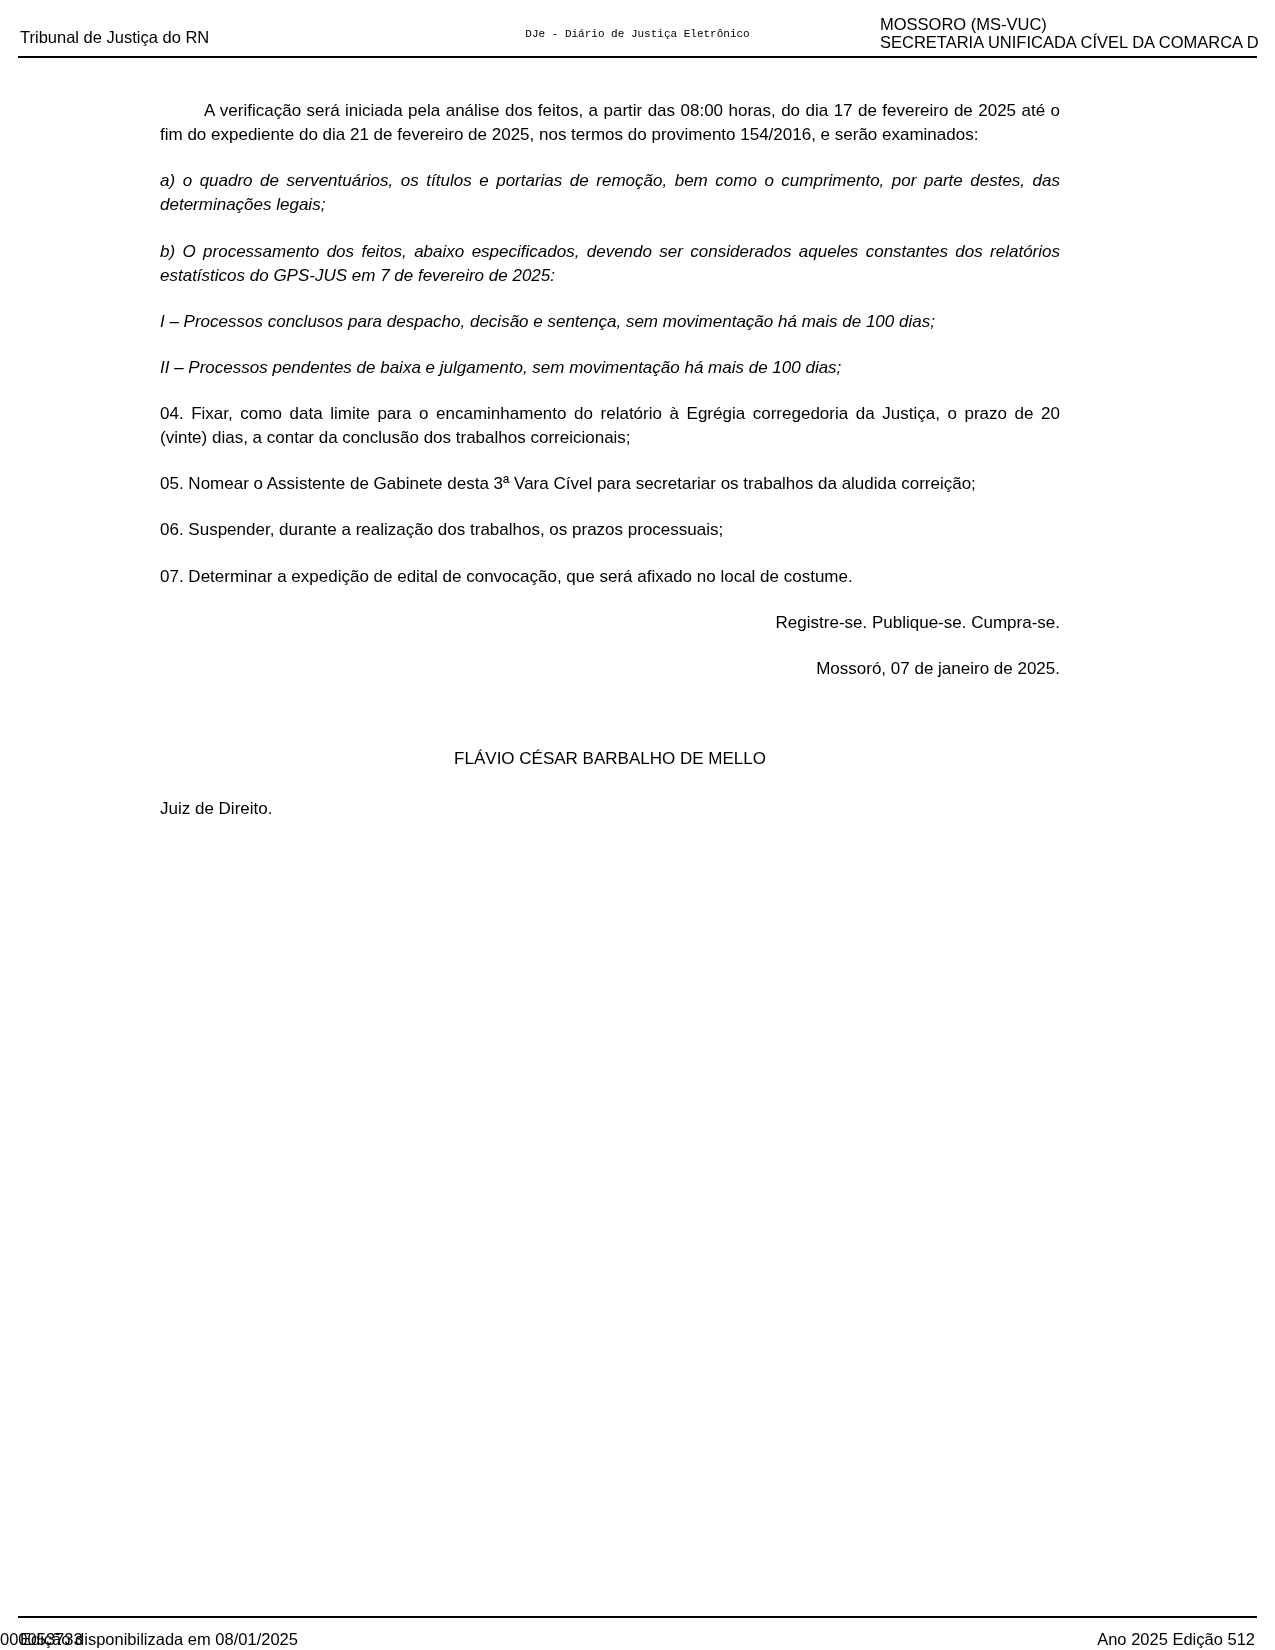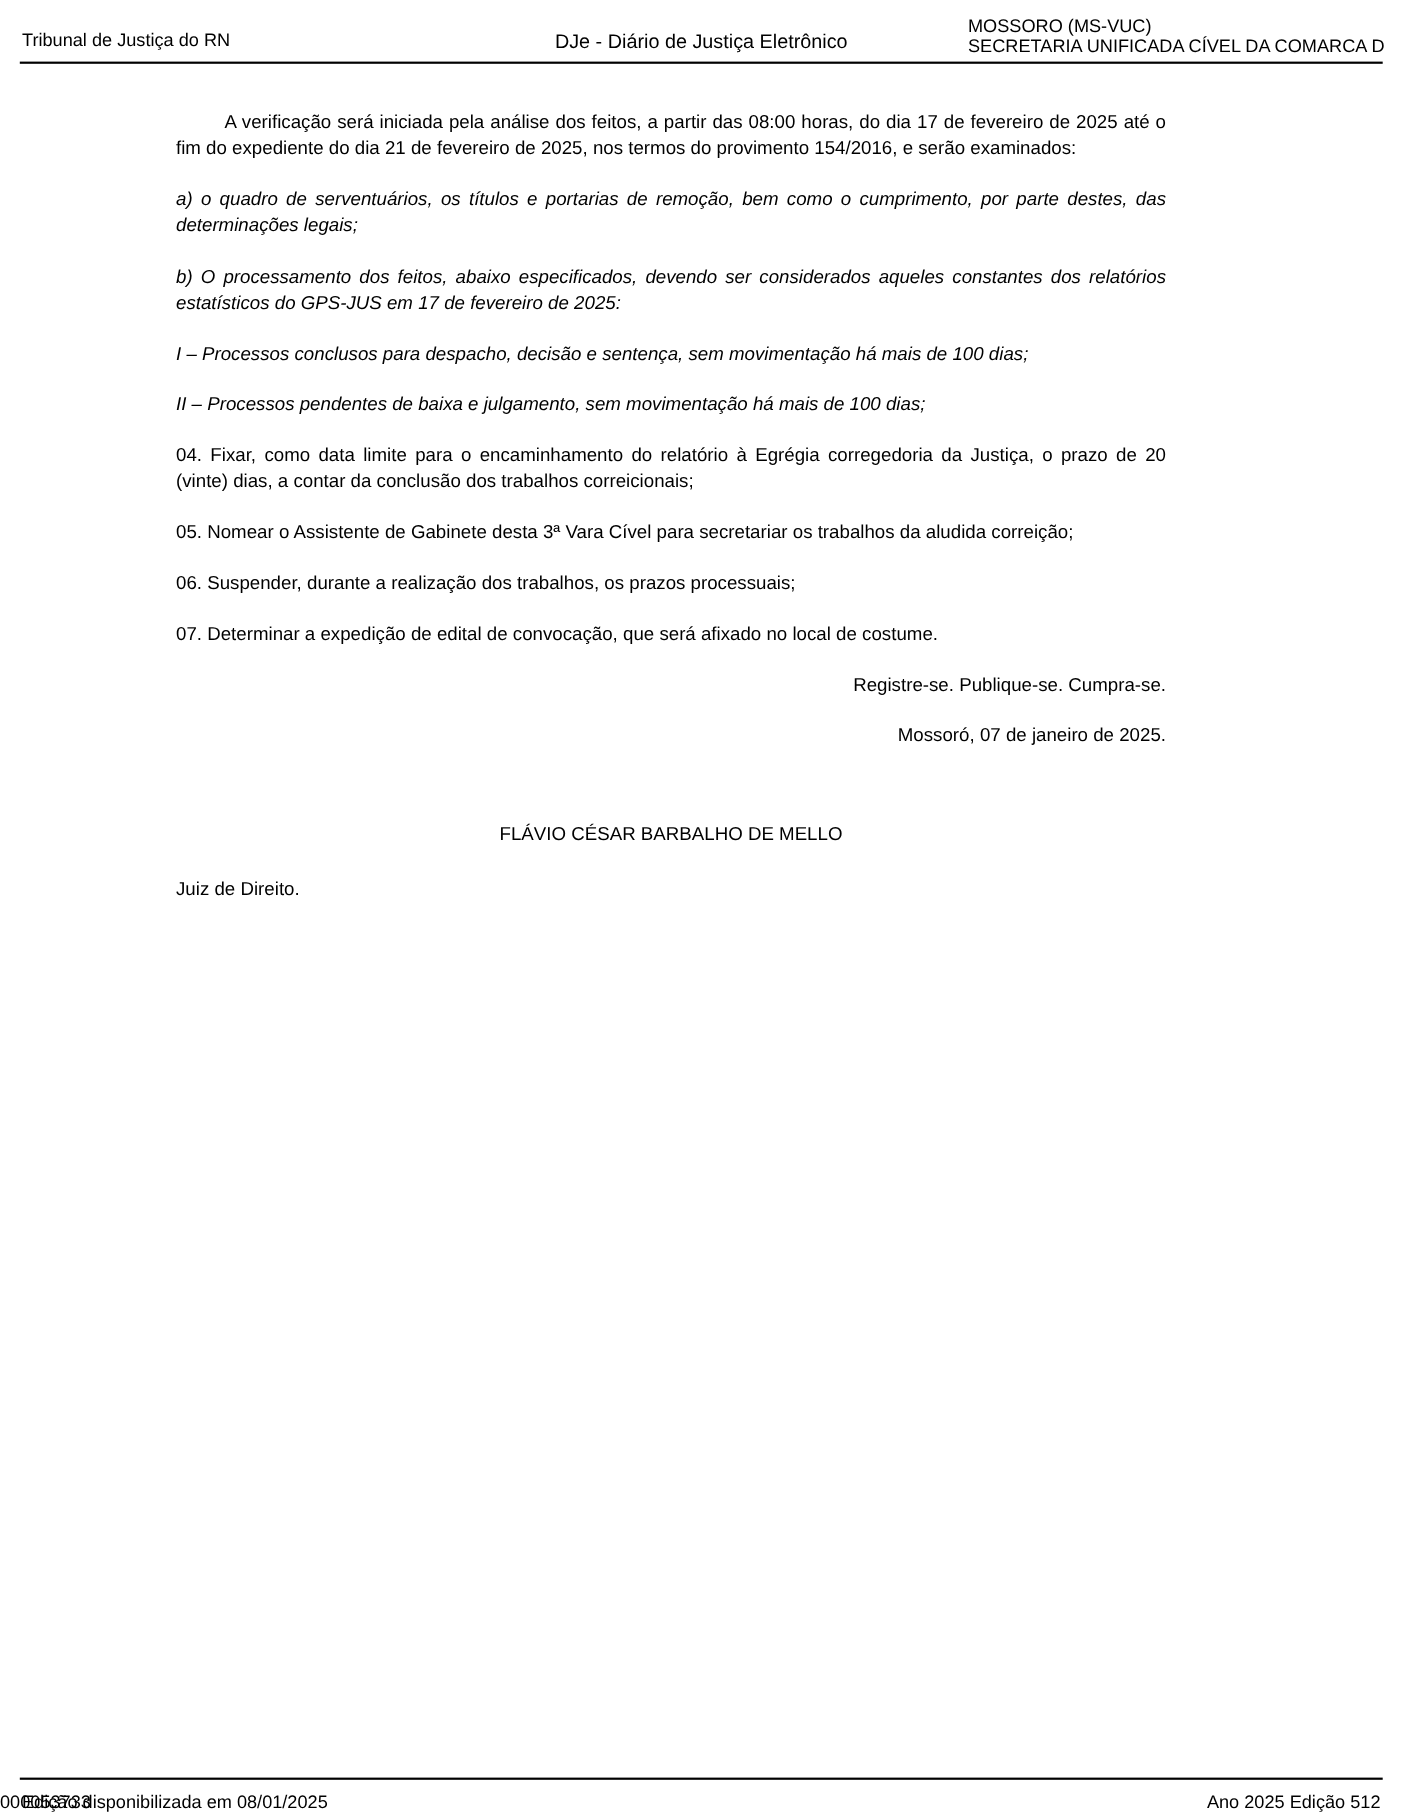--- a/index.html
+++ b/index.html
@@ -42,22 +42,23 @@
     top: 14px;
     font-size: 16.5px;
     white-space: nowrap;
   }
   .header-center {
     position: absolute;
     left: 0;
     right: 0;
     top: 14px;
     text-align: center;
-    font-size: 18px;
+    font-size: 11px;
     white-space: nowrap;
+    font-family: Liberation Mono, monospace;
   }
   .header-right {
     position: absolute;
     left: 880px;
     top: 1px;
     width: 420px;
     font-size: 16.5px;
     line-height: 1.12;
     white-space: nowrap;
     overflow: hidden;
@@ -148,21 +149,21 @@
     </div>
     <div class="header-rule"></div>
   </div>
 
   <div class="content">
 
     <p class="indent-first">A verificação será iniciada pela análise dos feitos, a partir das 08:00 horas, do dia 17 de fevereiro de 2025 até o fim do expediente do dia 21 de fevereiro de 2025, nos termos do provimento 154/2016, e serão examinados:</p>
 
     <p class="italic">a) o quadro de serventuários, os títulos e portarias de remoção, bem como o cumprimento, por parte destes, das determinações legais;</p>
 
-    <p class="italic">b) O processamento dos feitos, abaixo especificados, devendo ser considerados aqueles constantes dos relatórios estatísticos do GPS-JUS em 17 de fevereiro de 2025:</p>
+    <p class="italic">b) O processamento dos feitos, abaixo especificados, devendo ser considerados aqueles constantes dos relatórios estatísticos do GPS-JUS em 7 de fevereiro de 2025:</p>
 
     <p class="italic">I – Processos conclusos para despacho, decisão e sentença, sem movimentação há mais de 100 dias;</p>
 
     <p class="italic">II – Processos pendentes de baixa e julgamento, sem movimentação há mais de 100 dias;</p>
 
     <p>04. Fixar, como data limite para o encaminhamento do relatório à Egrégia corregedoria da Justiça, o prazo de 20 (vinte) dias, a contar da conclusão dos trabalhos correicionais;</p>
 
     <p>05. Nomear o Assistente de Gabinete desta 3ª Vara Cível para secretariar os trabalhos da aludida correição;</p>
 
     <p>06. Suspender, durante a realização dos trabalhos, os prazos processuais;</p>

